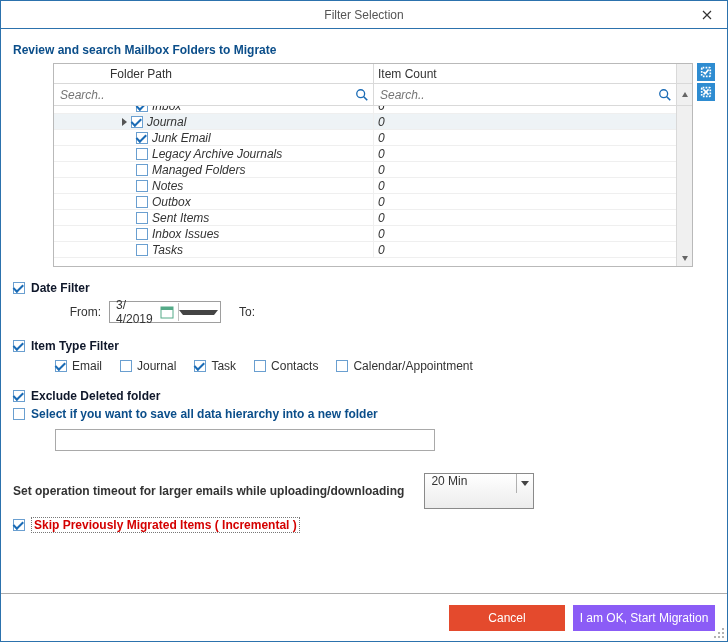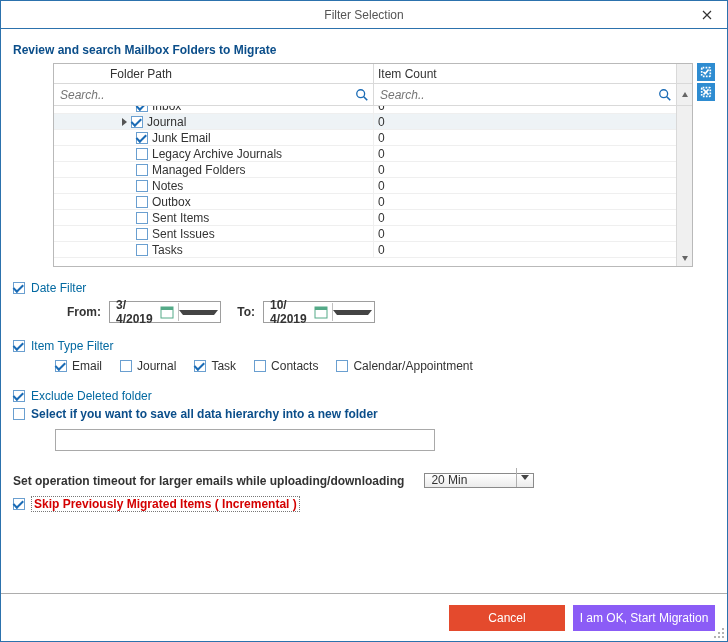--- a/index.html
+++ b/index.html
@@ -95,21 +95,21 @@
     background: transparent;
   }
   .search-cell .mag { width:14px; height:14px; flex-shrink:0; }
   .sc-path { width:320px; border-right:1px solid #d9d9d9;}
   .sc-count { flex:1; }
   .grid-body {
     flex: 1;
     overflow: hidden;
     position: relative;
   }
-  .rows { position:absolute; left:0; right:16px; top:0;}
+  .rows { position:absolute; left:0; right:16px; top:0;font-style:italic;}
   .grid-row {
     display: flex;
     height: 16px;
     font-size: 12px;
     border-bottom: 1px solid #efefef;
   }
   .grid-row .cell-path {
     width: 320px;
     border-right: 1px solid #efefef;
     display: flex;
@@ -179,27 +179,26 @@
     cursor:pointer;
   }
   .side-btn svg { stroke:#fff; fill:none; stroke-width:2;}
   .check-line {
     display: flex;
     align-items: center;
     gap: 6px;
     margin: 12px 0 4px 0;
   }
   .check-line.sub { margin: 4px 0 4px 0;}
-  .check-line .lbl { color: #0369a1; font-weight:400; }
+  .check-line .lbl { color: #0f172a; font-weight:700; }
   .date-row {
     display:flex;
     align-items:center;
     gap: 8px;
     margin: 6px 0 4px 42px;
-    font-weight: bold;
   }
   .date-row .label { width: 46px; text-align:right; color:#333;}
   .date-input {
     width: 112px;
     height: 22px;
     border: 1px solid #9e9e9e;
     display:flex;
     align-items:center;
     padding: 0 2px 0 6px;
     gap:4px;
@@ -221,24 +220,24 @@
     margin: 4px 0 0 42px;
     width: 380px; height: 22px;
     border: 1px solid #a9a9a9;
   }
   .timeout-row {
     display:flex; align-items:center; gap: 20px;
     margin: 22px 0 8px 0;
   }
   .timeout-row .lbl { font-weight:600; color:#333;}
   .combo {
-    width: 110px; height: 15px;
+    width: 110px; height: 36px;
     border: 1px solid #8a8a8a;
     background: linear-gradient(#fff,#ececec);
-    display:flex; align-items:flex-end;
+    display:flex; align-items:flex-start;
     padding-left:6px;
     font-size:12px;
     cursor:pointer;
   }
   .combo .dd {
     margin-left:auto;
     width:17px; height:19px;
     border-left:1px solid #b0b0b0;
     display:flex; align-items:center; justify-content:center;
   }
@@ -389,21 +388,21 @@
               <div class="grid-row">
                 <div class="cell-path">
                   <span class="cb"></span>
                   <span>Sent Items</span>
                 </div>
                 <div class="cell-count">0</div>
               </div>
               <div class="grid-row">
                 <div class="cell-path">
                   <span class="cb"></span>
-                  <span>Sent Issues</span>
+                  <span>Inbox Issues</span>
                 </div>
                 <div class="cell-count">0</div>
               </div>
               <div class="grid-row">
                 <div class="cell-path">
                   <span class="cb"></span>
                   <span>Tasks</span>
                 </div>
                 <div class="cell-count">0</div>
               </div>
@@ -444,30 +443,20 @@
         <span>3/ 4/2019</span>
         <svg class="cal" viewBox="0 0 14 14">
             <rect x="1" y="2" width="12" height="11" stroke="#5a8" fill="#fff"></rect>
             <rect x="1" y="2" width="12" height="3" fill="#5a8"></rect>
           </svg>
         <span class="dd">
             <span class="tri-down"></span>
           </span>
       </div>
       <span class="label" style="width:26px;">To:</span>
-      <div class="date-input">
-        <span>10/ 4/2019</span>
-        <svg class="cal" viewBox="0 0 14 14">
-            <rect x="1" y="2" width="12" height="11" stroke="#5a8" fill="#fff"></rect>
-            <rect x="1" y="2" width="12" height="3" fill="#5a8"></rect>
-          </svg>
-        <span class="dd">
-            <span class="tri-down"></span>
-          </span>
-      </div>
     </div>
 
     <div class="check-line" style="margin-top:16px;">
       <span class="cb checked"></span>
       <span class="lbl">Item Type Filter</span>
     </div>
     <div class="itemtype-row" id="itemtype-row">
         <div class="opt">
           <span class="cb checked"></span>
           <span>Email</span>

